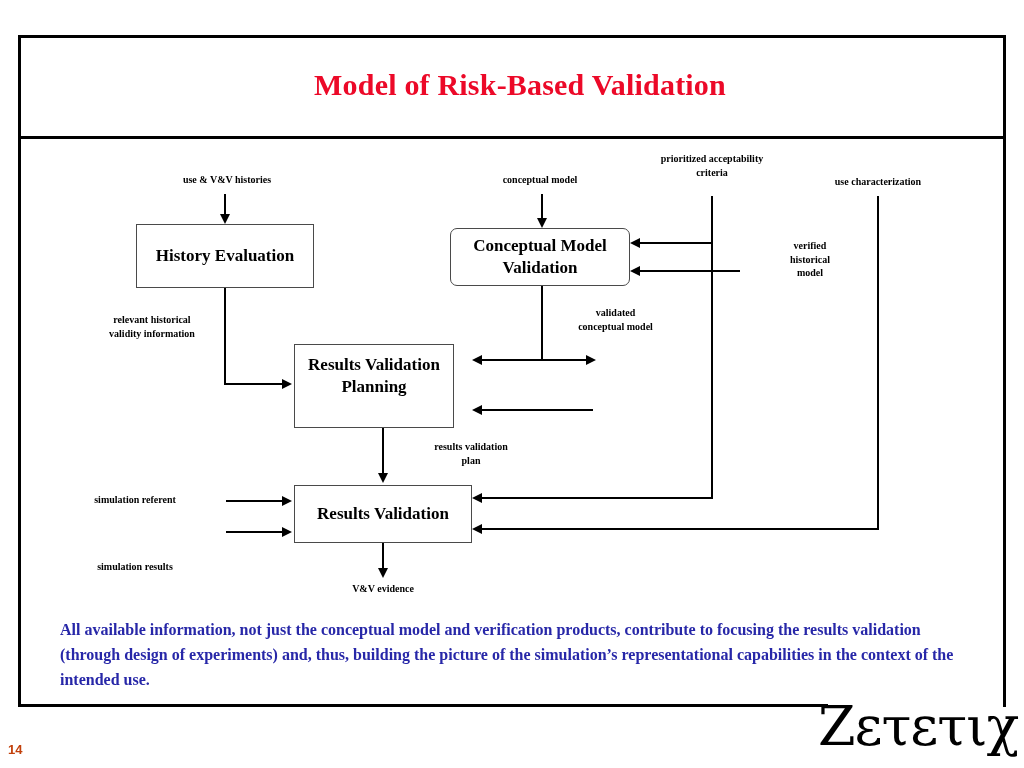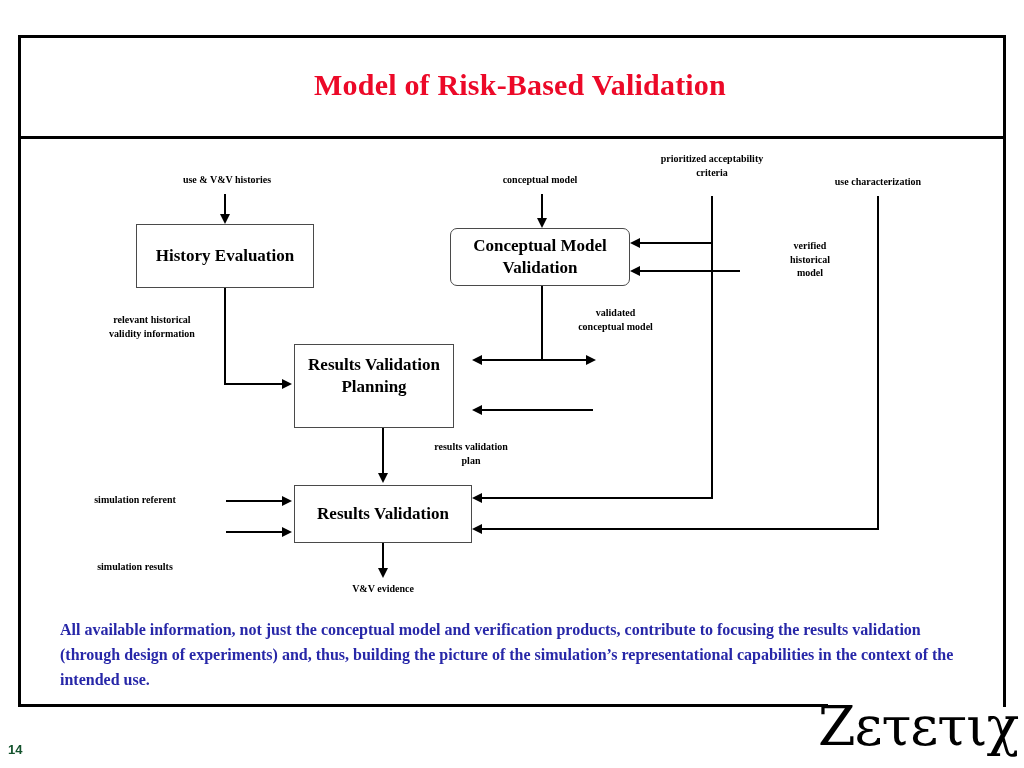--- a/index.html
+++ b/index.html
@@ -90,21 +90,21 @@
     color:#000;
     font-family:"DejaVu Serif", serif;
     letter-spacing:-1px;
     line-height:1;
   }
 
   
   .pageno{
     position:absolute;left:8px;top:742px;
     font-family:"Liberation Sans", sans-serif;
-    font-size:13px;font-weight:bold;color:#14532d;
+    font-size:13px;font-weight:bold;color:#c2410c;
   }
 </style>
 </head>
 <body>
 
 <div id="slide">
 
   <div class="frame-left"></div>
   <div class="frame-top"></div>
   <div class="frame-right"></div>

